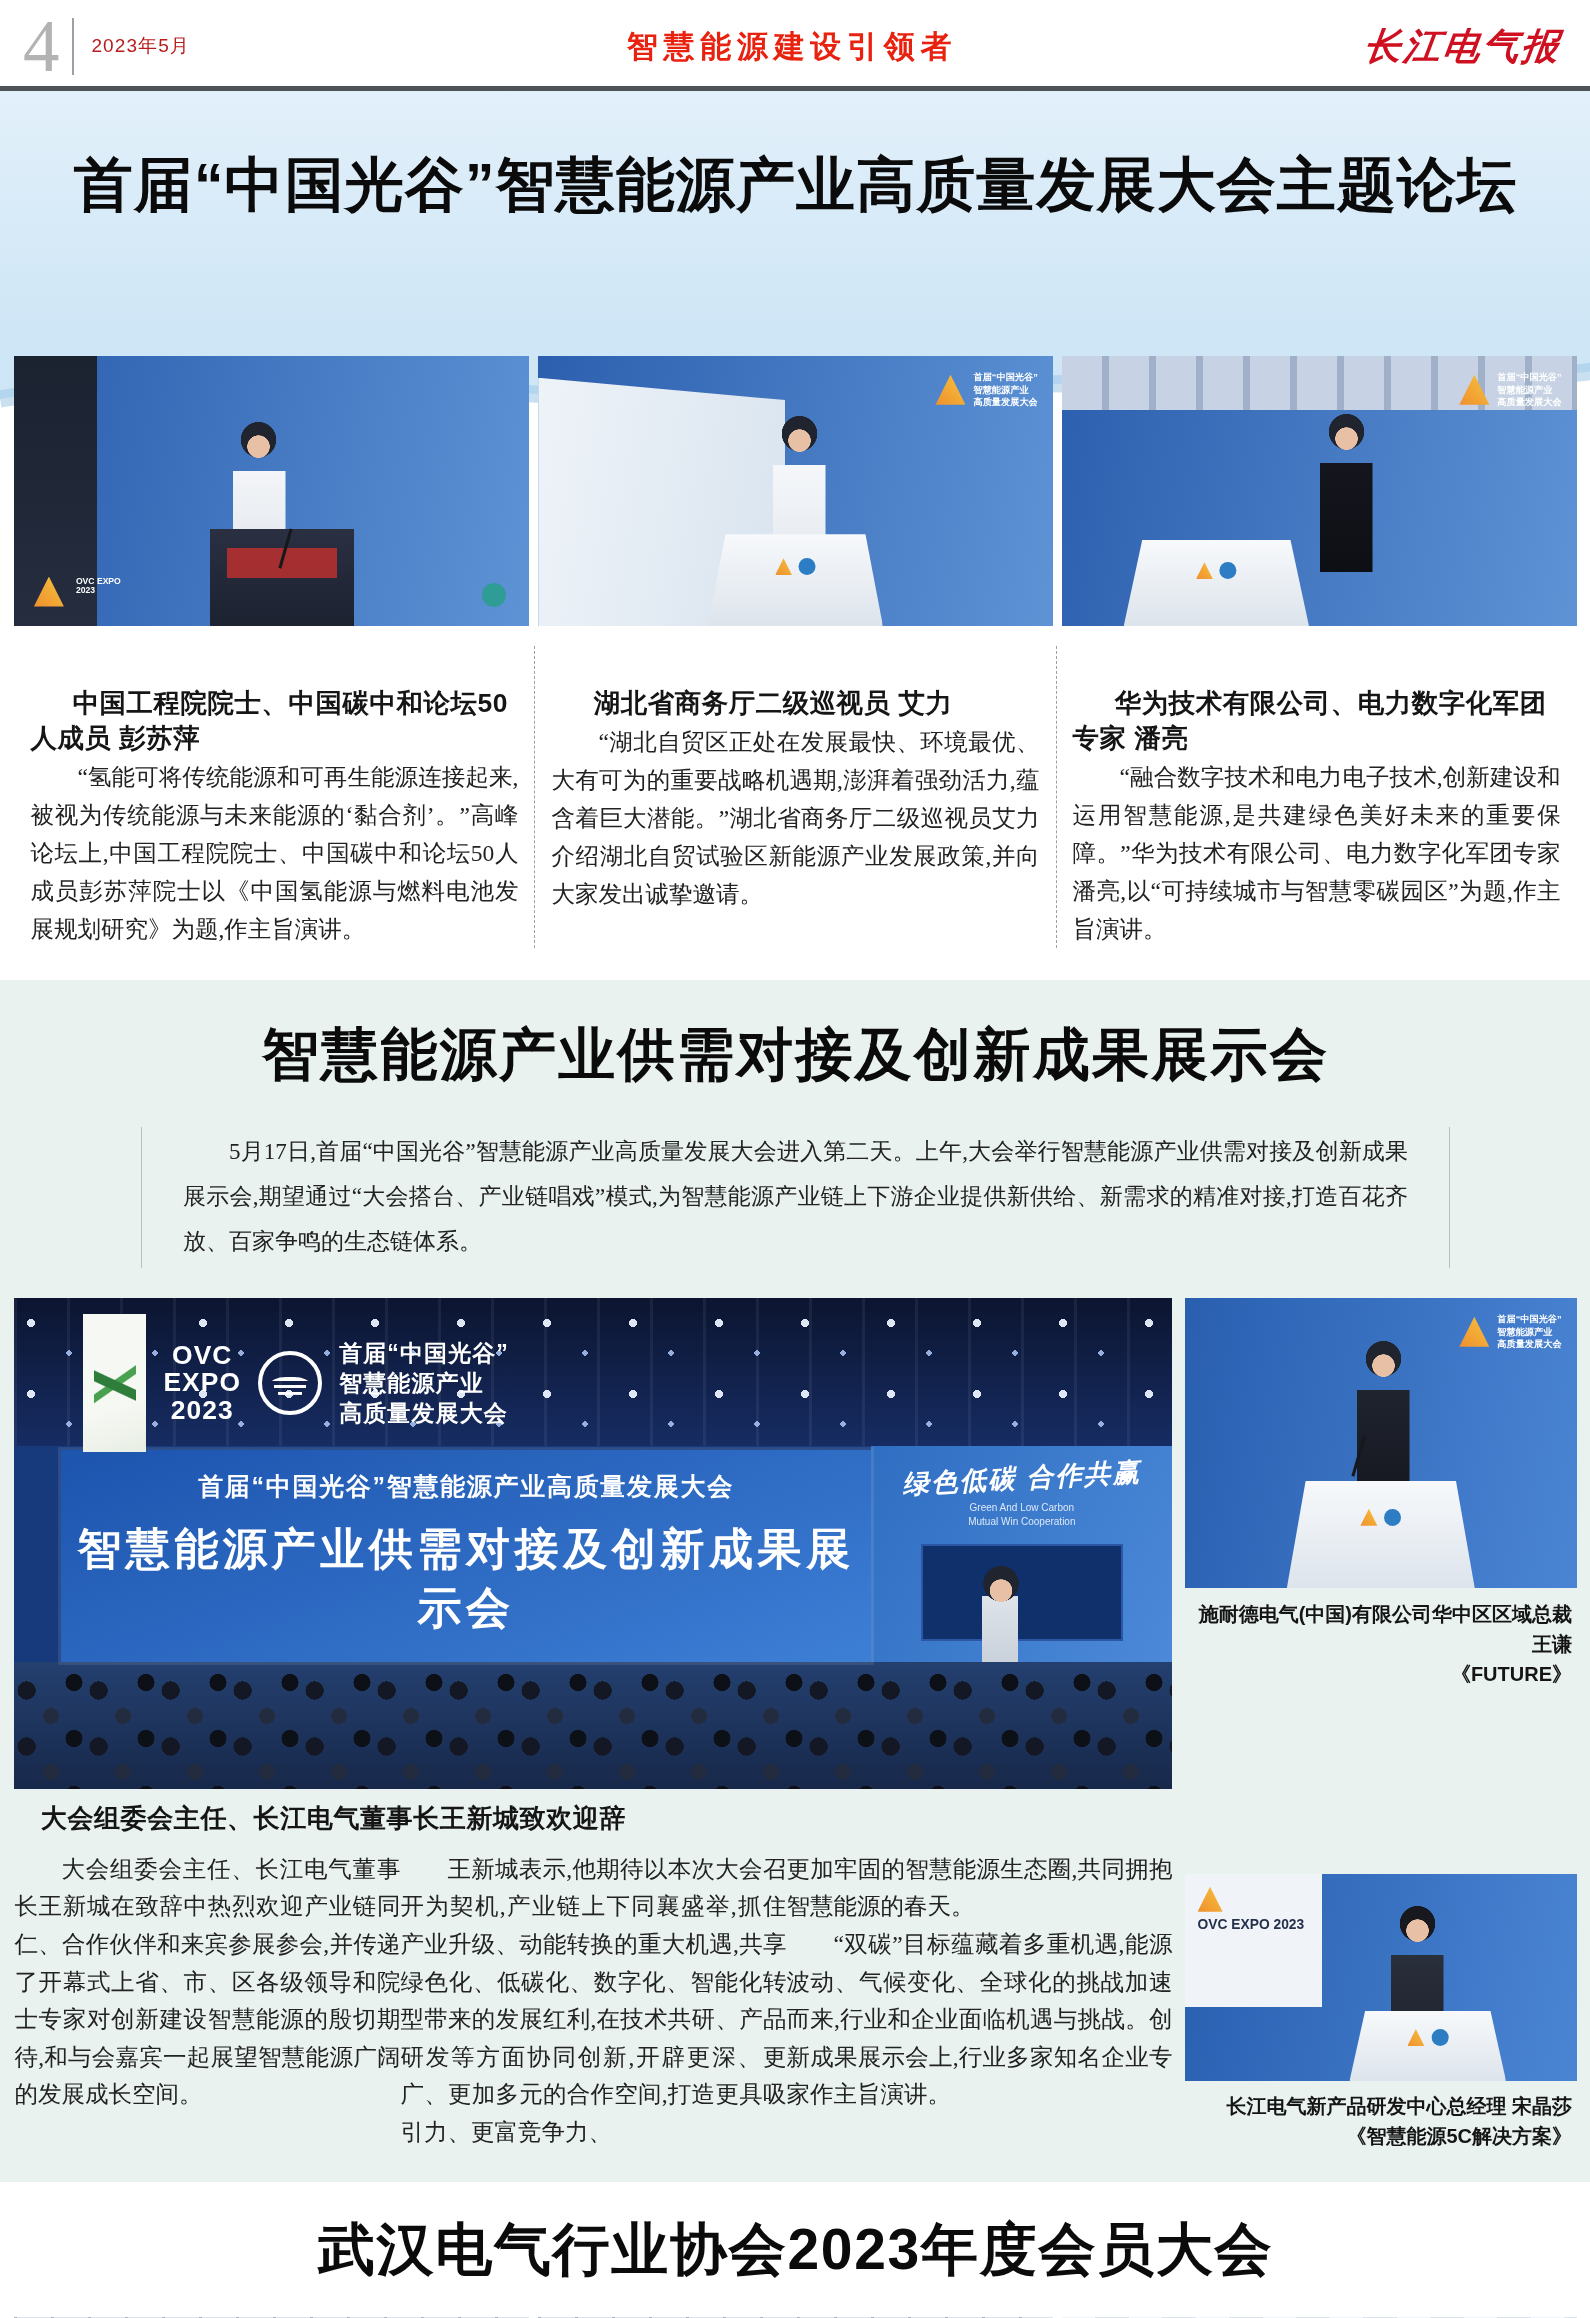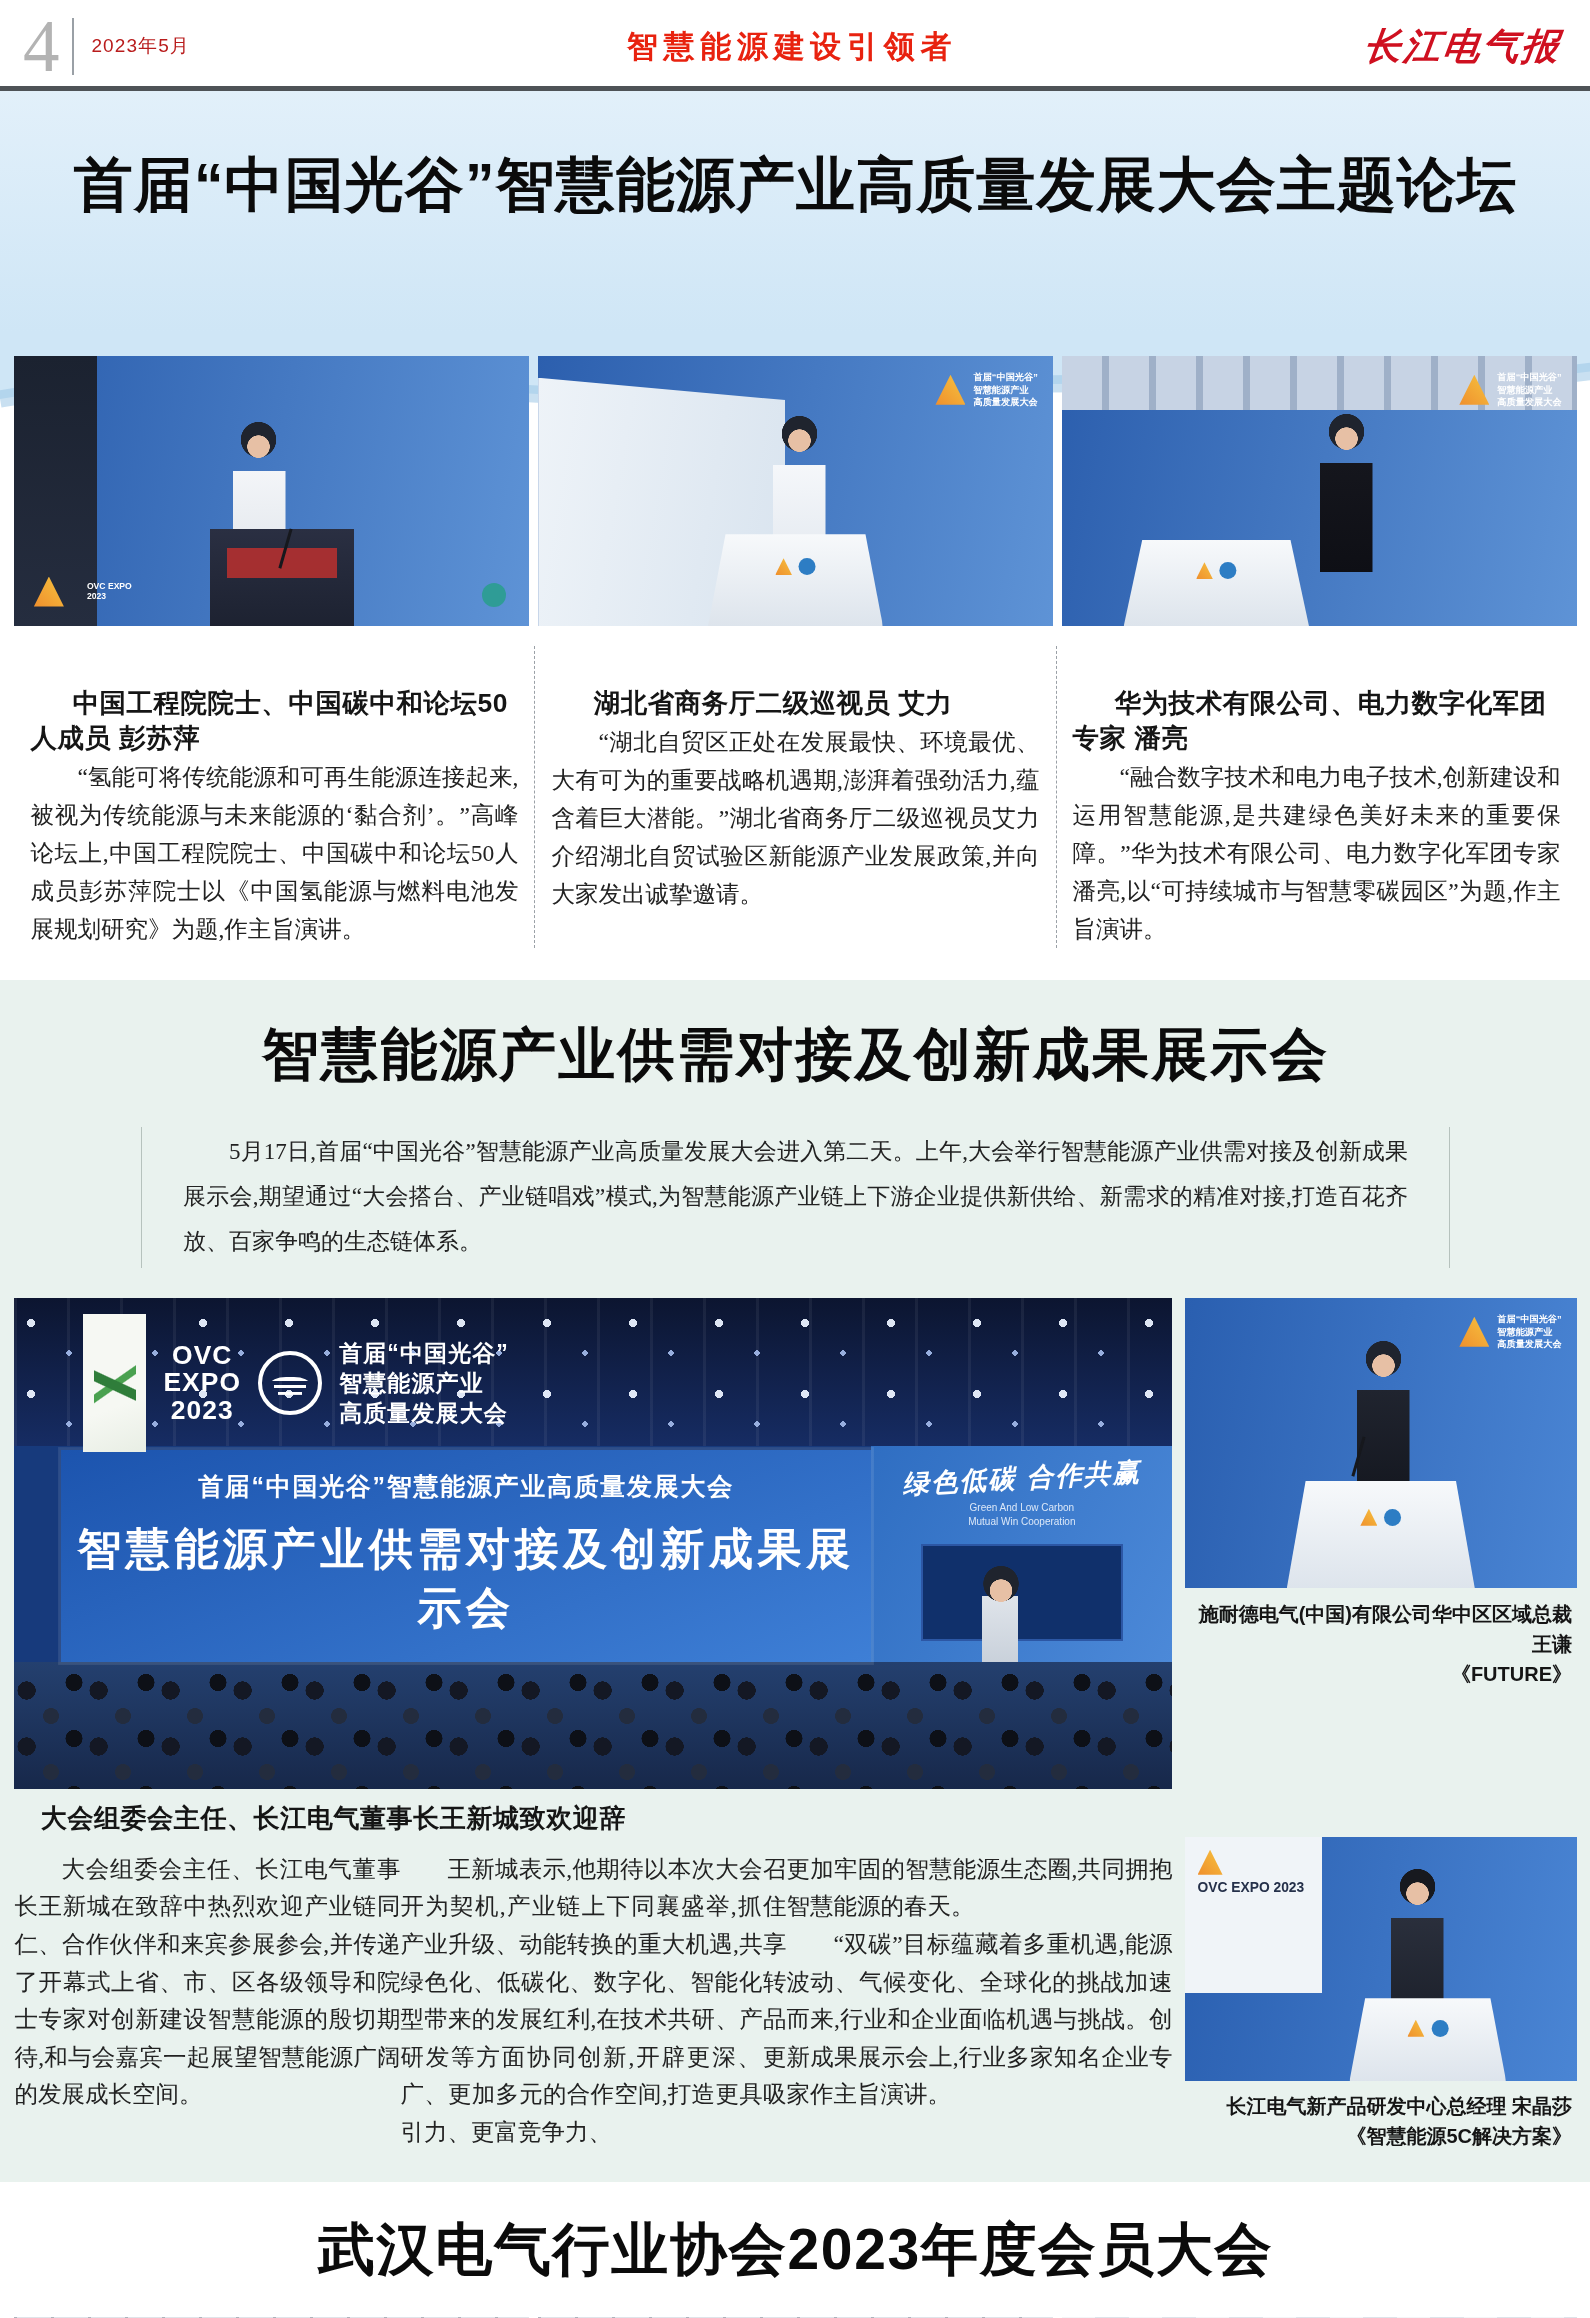--- a/index.html
+++ b/index.html
@@ -64,21 +64,21 @@
   .crowd { position:absolute; bottom:0; left:0; right:0; height:24%;
     background-image:radial-gradient(circle 9.2px at 12.6px 19.5px,#141824 98%,transparent),radial-gradient(circle 8px at 37px 45px,#232c3e 98%,transparent),radial-gradient(circle 8.6px at 60px 11.5px,#0d1017 98%,transparent);
     background-size:72px 56px; }
   .pm-caption { margin-top:11.5px; padding-left:26.4px; font-size:26px; font-weight:800; color:#151515; letter-spacing:0.6px; }
   .s2cols { display:flex; gap:0; margin-top:15px; }
   .s2col { flex:1; font-family:"Liberation Serif","DejaVu Serif",serif; font-size:23.5px; line-height:1.6; text-align:justify; color:#222; }
   .ind { text-indent:2em; }
   .s2-rightcol { width:395px; display:flex; flex-direction:column; }
   .sidephoto { position:relative; overflow:hidden; background:linear-gradient(100deg,#2a5fb0,#4a85d4); }
   .sp1 { height:290px; }
-  .sp2 { height:244px; }
+  .sp2 { height:207px; }
   .sp-cap { margin-top:10.3px; font-size:20px; font-weight:800; line-height:1.5; text-align:right; color:#151515; padding-right:4.6px; }
   .sp-spacer { flex:1; min-height:23px; }
   .sp-logo { position:absolute; top:15px; right:15px; display:flex; gap:8px; align-items:center; }
   .flame { width:30px; height:30px; background:linear-gradient(45deg,#ef8f2d,#f6c33f); clip-path:polygon(50% 0,100% 100%,0 100%); }
   .sp-lines { font-size:9.2px; color:#fff; font-weight:700; line-height:1.35; text-align:left; }
   .figure { position:absolute; background-repeat:no-repeat;
     background-image:radial-gradient(circle 11.5px at 50% 27.6px,var(--skin,#e7c0a5) 96%,transparent),radial-gradient(circle 18px at 50% 20.7px,var(--hair,#1f242e) 97%,transparent),linear-gradient(var(--shirt,#f2f4f7),var(--shirt2,#dde3ea));
     background-size:100% 100%,100% 100%,70% 68%; background-position:0 0,0 0,50% 100%; width:75px; height:161px; }
   .sp-podium { position:absolute; bottom:0; left:50%; transform:translateX(-50%); width:48%; height:37%;
     background:linear-gradient(#f7f9fb,#dde4ec); clip-path:polygon(10% 0,90% 0,100% 100%,0 100%); }
@@ -88,21 +88,21 @@
   .mic { position:absolute; width:2.9px; height:41px; background:#16181d; transform:rotate(16deg); }
   .sp-panel { position:absolute; left:0; top:0; bottom:36%; width:35%; background:#f0f4f8; padding:12.6px; }
   .sp-panel .flame { width:25px; height:25px; }
   .panel-ovc { margin-top:5.7px; font-size:13.8px; font-weight:900; color:#25304a; line-height:1.1; }
   .dark-left { position:absolute; left:0; top:0; bottom:0; width:16%; background:linear-gradient(#1b2230,#252d3f); }
   .podium-dark { position:absolute; bottom:0; left:38%; width:28%; height:36%; background:linear-gradient(#2a2f42,#1d2231); }
   .podium-dark .sign { position:absolute; left:12%; right:12%; top:20%; height:30%; background:#b03030; opacity:.92; }
   .win-band { position:absolute; top:0; left:0; right:0; height:20%;
     background:repeating-linear-gradient(90deg,#c7d3e4 0 40px,#9fb0c8 40px 47px); }
   .white-screen { position:absolute; left:0; top:8%; bottom:0; width:48%; background:linear-gradient(100deg,#eef3f8,#d9e4ef); clip-path:polygon(0 0,100% 9%,100% 100%,0 100%); }
-  .corner-logo { position:absolute; left:19.5px; bottom:19.5px; display:flex; align-items:center; gap:23px; }
+  .corner-logo { position:absolute; left:19.5px; bottom:19.5px; display:flex; gap:12px; }
   .corner-logo .t { font-size:8.6px; font-weight:900; color:#fff; line-height:1.15; text-align:left; }
   .teal-dot { position:absolute; right:23px; bottom:19.5px; width:24px; height:24px; border-radius:50%; background:#2a9d8f; opacity:.9; }
 
   
   .s3 { background:#fff; }
   .s3-head { text-align:center; font-size:57px; font-weight:900; letter-spacing:1.7px; color:#0b0b0b; margin-top:30px; }
   .s3-photos { display:flex; gap:9.2px; padding:0 14.4px; margin-top:27.6px; }
   .s3-photo { position:relative; overflow:hidden; flex:1; height:267px; background:#2b66b8; }
   .ceil { position:absolute; top:0; left:0; right:0; height:26%;
     background:repeating-linear-gradient(90deg,rgba(20,30,50,.25) 0 2.9px,transparent 2.9px 37px),linear-gradient(#dfe4ea,#c6cfdb); }

